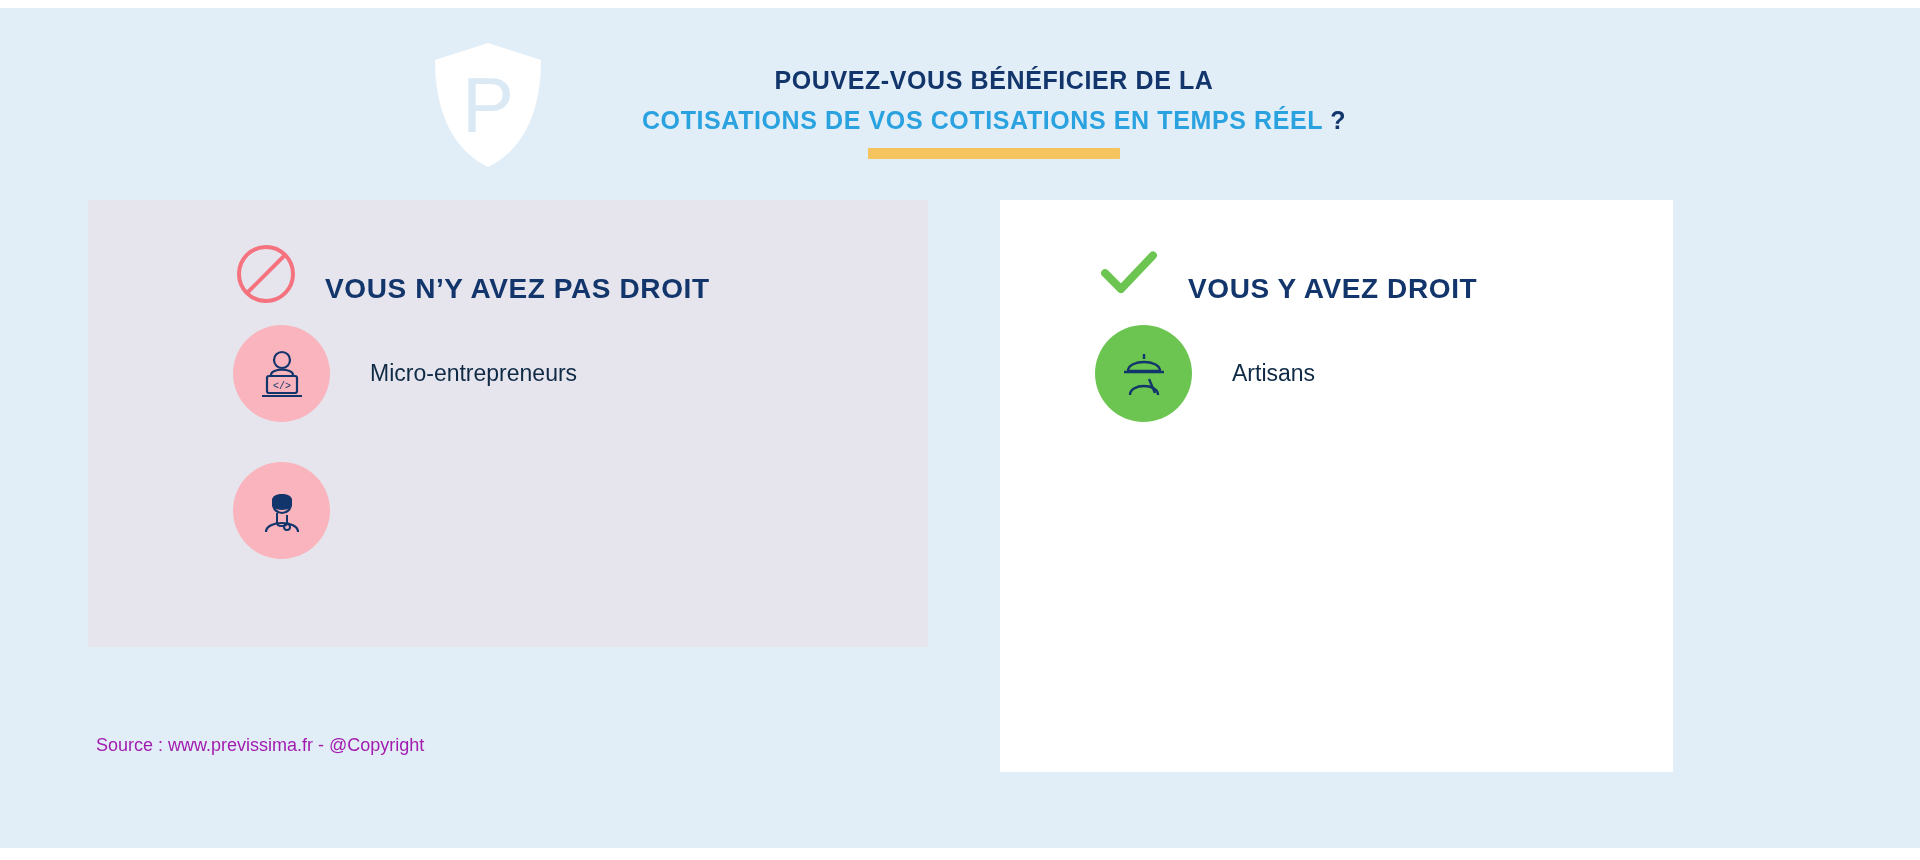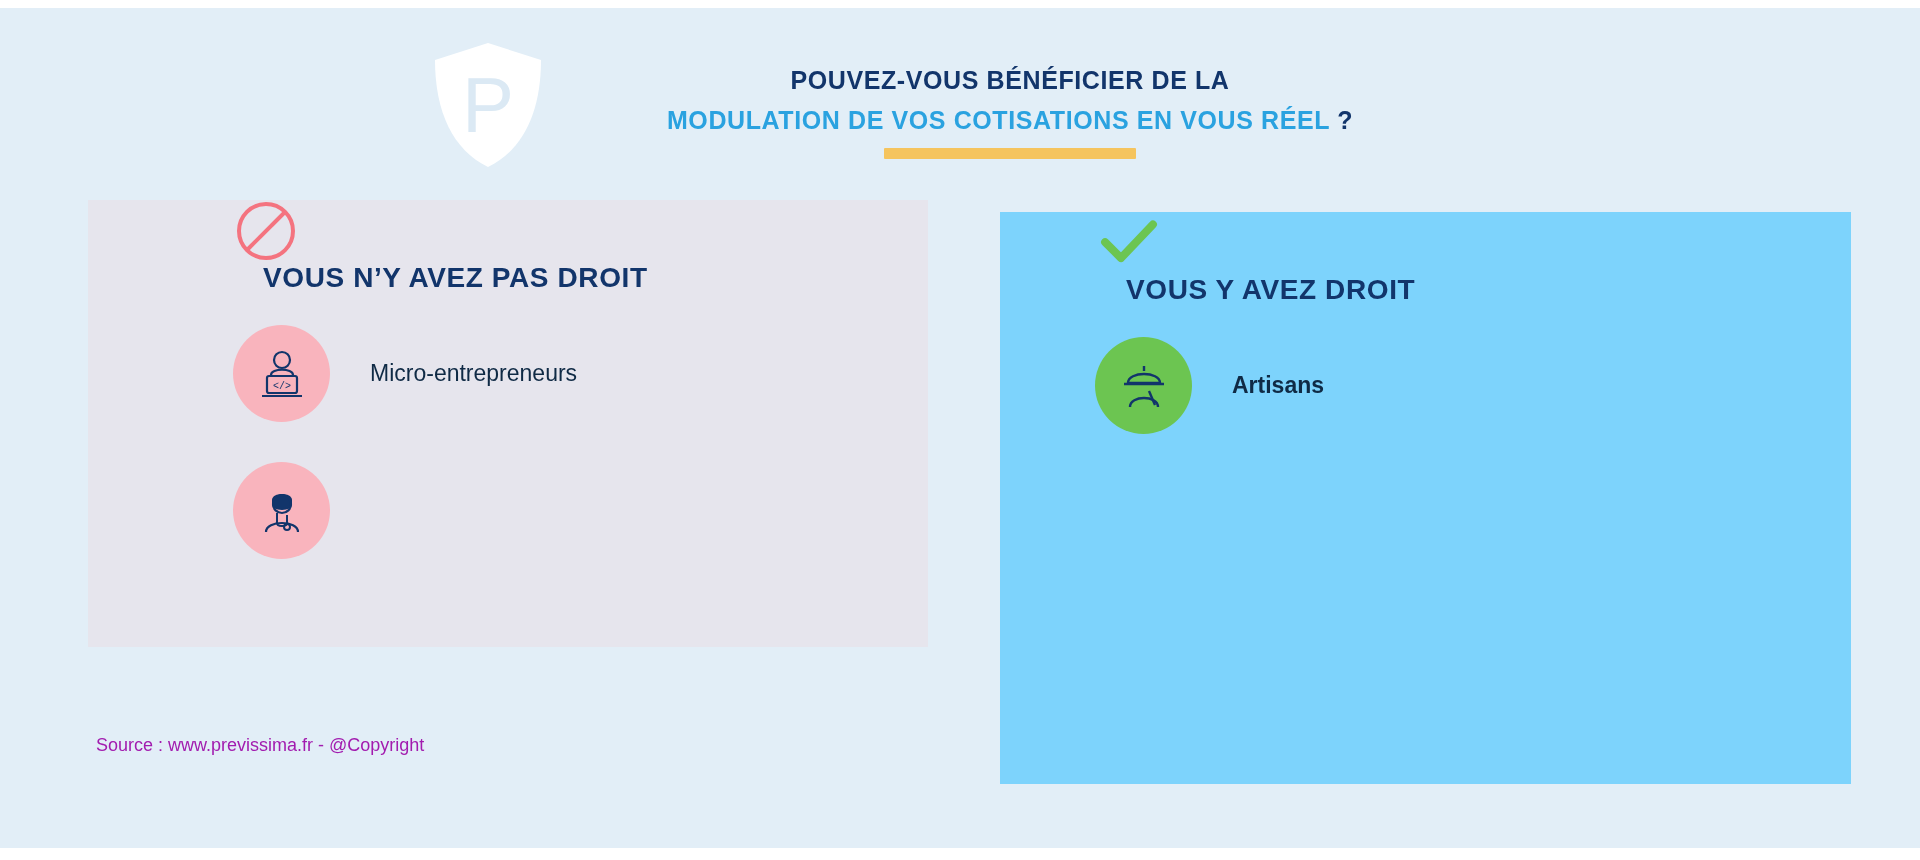--- a/index.html
+++ b/index.html
@@ -31,21 +31,21 @@
   .shield {
     position: absolute;
     left: 428px;
     top: 10px;
     width: 120px;
     height: 130px;
   }
   .shield svg { display: block; }
   .title-block {
     position: absolute;
-    left: 560px;
+    left: 544px;
     top: 34px;
     width: 900px;
     text-align: center;
   }
   .title-line1 {
     font-size: 25px;
     font-weight: bold;
     letter-spacing: 0.6px;
     color: #12356b;
     line-height: 1.35;
@@ -73,34 +73,33 @@
   }
   .panel-left {
     left: 88px;
     top: 200px;
     width: 840px;
     height: 447px;
     background: #e6e5ed;
   }
   .panel-right {
     left: 1000px;
-    top: 212px;
-    width: 851px;
+    top: 200px;
+    width: 673px;
     height: 572px;
-    background: #7dd3fc;
+    background: #ffffff;
   }
   .panel-head {
     position: absolute;
     top: 0;
     left: 0;
     width: 100%;
     height: 105px;
     display: flex;
-    align-items: flex-start;
-    flex-direction: column;
+    align-items: flex-end;
   }
   .panel-left .panel-head { padding-left: 147px; }
   .panel-right .panel-head { padding-left: 98px; }
   .panel-head .head-icon {
     width: 62px;
     height: 62px;
     flex: 0 0 62px;
     display: flex;
     align-items: center;
     justify-content: center;
@@ -119,21 +118,21 @@
     left: 0;
     top: 105px;
     width: 100%;
   }
   .item-row {
     display: flex;
     align-items: center;
     height: 137px;
   }
   .panel-left .item-row { padding-left: 145px; }
-  .panel-right .item-row { padding-left: 95px; font-weight: bold; }
+  .panel-right .item-row { padding-left: 95px; }
   .badge {
     width: 97px;
     height: 97px;
     flex: 0 0 97px;
     border-radius: 50%;
     display: flex;
     align-items: center;
     justify-content: center;
   }
   .badge-pink { background: #f9b4bd; }
@@ -175,21 +174,21 @@
     <div class="shield">
       <svg width="120" height="130" viewBox="0 0 120 130">
         <path d="M60 3 L113 20 C113 72 95 110 60 127 C25 110 7 72 7 20 Z" fill="#ffffff"></path>
         <text x="60" y="92" text-anchor="middle" font-family="Liberation Sans, sans-serif" font-size="78" font-weight="normal" fill="#dbe9f4">P</text>
       </svg>
     </div>
 
     <div class="title-block">
       <div class="title-line1">POUVEZ-VOUS BÉNÉFICIER DE LA</div>
       <div class="title-line2">
-        <span>MODULATION DE VOS COTISATIONS EN VOUS RÉEL</span>
+        <span>COTISATIONS DE VOS COTISATIONS EN TEMPS RÉEL</span>
         <span class="qmark">?</span>
       </div>
       <div class="title-underline"></div>
     </div>
   </div>
 
   <div class="panel panel-left">
 
     <div class="panel-head">
       <div class="head-icon">

